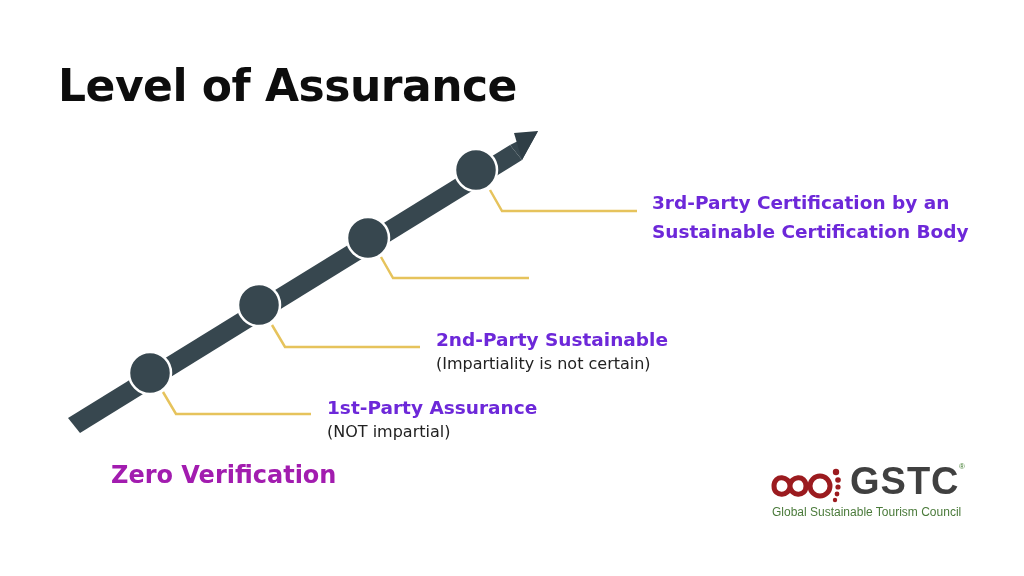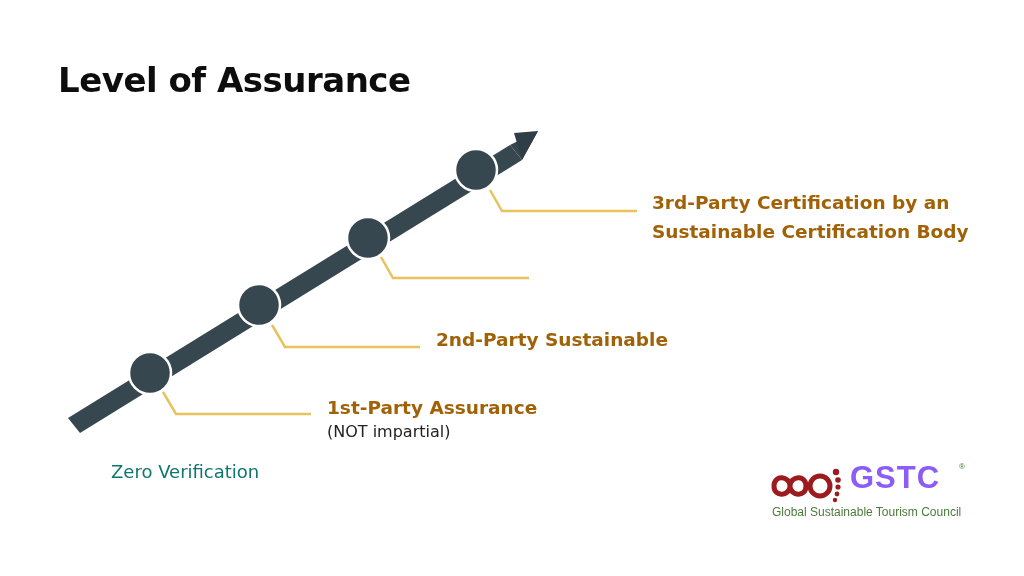--- a/index.html
+++ b/index.html
@@ -4,36 +4,36 @@
 <style>
   html, body { margin: 0; padding: 0; }
   body {
     width: 1024px; height: 576px; overflow: hidden;
     background: #ffffff; position: relative;
     font-family: "DejaVu Sans", sans-serif;
     color: #111111;
   }
   .title {
     position: absolute; left: 58px; top: 60px;
-    font-size: 34px; font-weight: bold; letter-spacing: -0.5px;
+    font-size: 44px; font-weight: bold; letter-spacing: -0.5px;
     color: #0d0d0d;
   }
   svg.diagram { position: absolute; left: 0; top: 0; }
   .label { position: absolute; line-height: 29px; }
-  .label .main { font-size: 18.5px; font-weight: bold; color: #a16207; display: block; white-space: nowrap; }
+  .label .main { font-size: 18.5px; font-weight: bold; color: #6d28d9; display: block; white-space: nowrap; }
   .label .sub { font-size: 16px; color: #222222; display: block; line-height: 20px; white-space: nowrap; }
   .zero {
     position: absolute; left: 111px; top: 461px;
-    font-size: 18px; font-weight: normal; color: #0f766e;
+    font-size: 24px; font-weight: bold; color: #a21caf;
   }
   .logo { position: absolute; left: 770px; top: 462px; width: 200px; height: 60px; }
   .logo .gstc {
     position: absolute; left: 80px; top: -2px;
     font-family: "Liberation Sans", sans-serif; font-weight: bold;
-    font-size: 31px; color: #8b5cf6; letter-spacing: 1px;
+    font-size: 38px; color: #404040; letter-spacing: 1px;
   }
   .logo .reg { position: absolute; left: 189px; top: 0px; font-size: 8px; color: #3d7a2b; font-family: "Liberation Sans", sans-serif; }
   .logo .tagline {
     position: absolute; left: 2px; top: 43px;
     font-family: "Liberation Sans", sans-serif; font-weight: normal;
     font-size: 12px; color: #4a7a3a; white-space: nowrap;
   }
   .logo svg { position: absolute; left: 0; top: 4px; }
 </style>
 </head>
@@ -68,20 +68,21 @@
 <div class="label" style="left:652px; top:188px;">
   <span class="main">3rd-Party Certification by an</span>
   <span class="main">Sustainable Certification Body</span>
 </div>
 
 <div class="label" style="left:545px; top:257px;">
 </div>
 
 <div class="label" style="left:436px; top:325px;">
   <span class="main">2nd-Party Sustainable</span>
+  <span class="sub">(Impartiality is not certain)</span>
 </div>
 
 <div class="label" style="left:327px; top:393px;">
   <span class="main">1st-Party Assurance</span>
   <span class="sub">(NOT impartial)</span>
 </div>
 
 <div class="zero">Zero Verification</div>
 
 <div class="logo">

